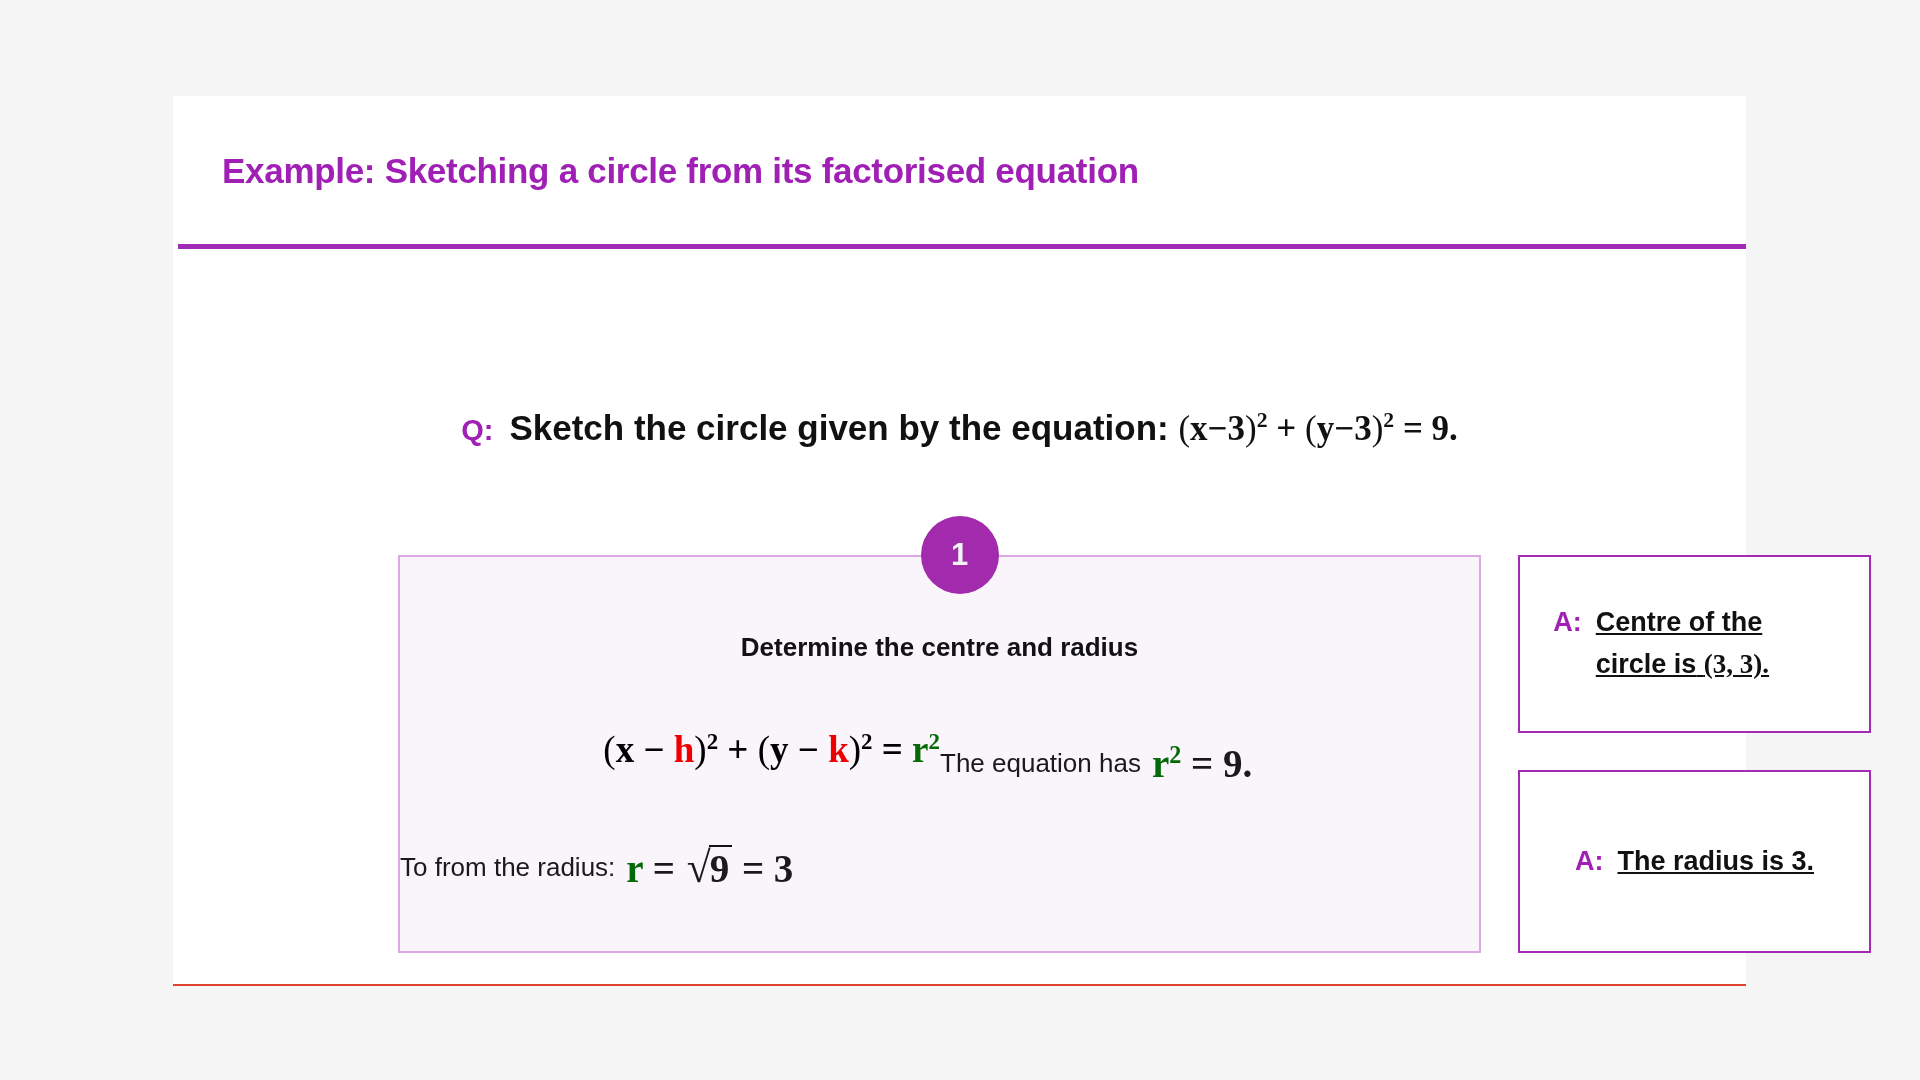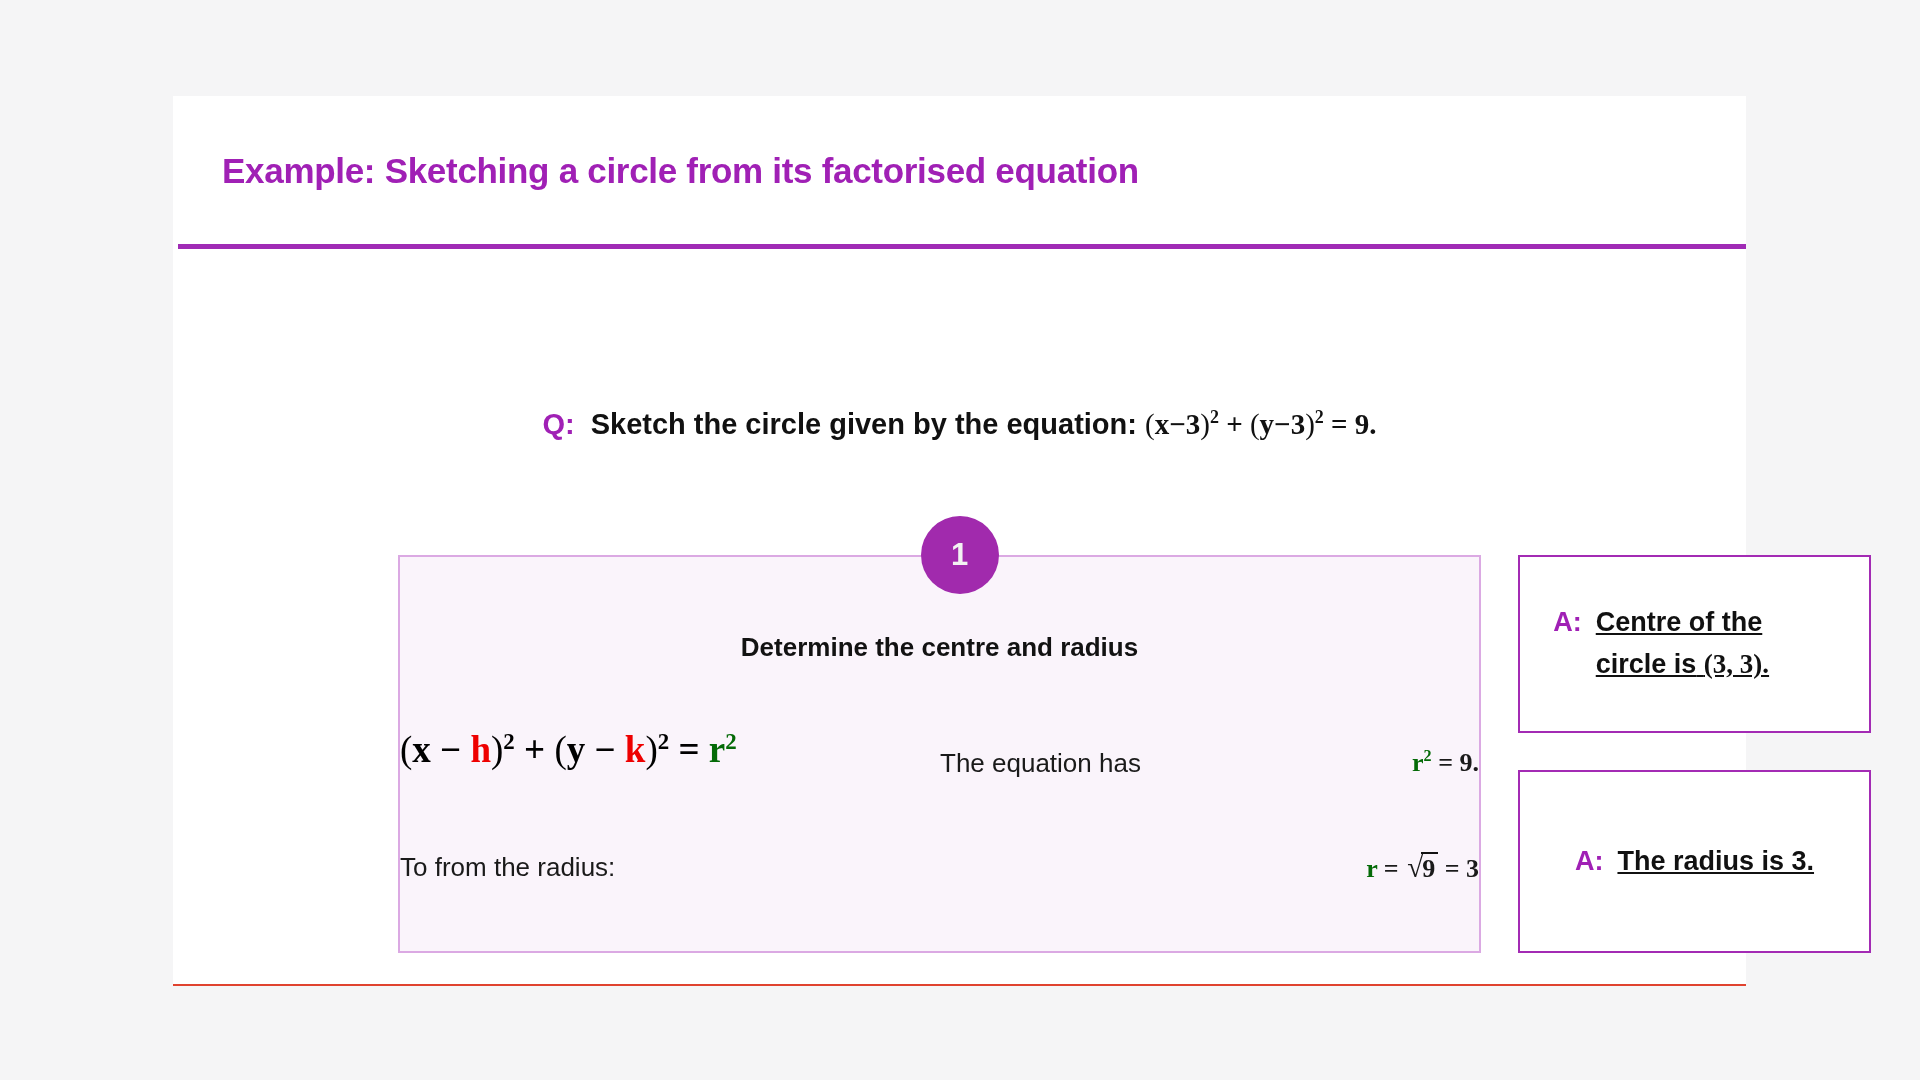--- a/index.html
+++ b/index.html
@@ -72,21 +72,21 @@
     gap: 16px;
   }
 
   .q-label {
     font-size: 29px;
     font-weight: 700;
     color: #a020b5;
   }
 
   .q-text {
-    font-size: 29px;
+    font-size: 35px;
     font-weight: 700;
     color: #111111;
     white-space: nowrap;
   }
 
   
   .math {
     font-family: "Liberation Serif", "DejaVu Serif", serif;
     font-weight: 700;
   }
@@ -167,36 +167,36 @@
     display: flex;
     align-items: center;
     width: 100%;
   }
   .step-line.first  { height: 104px; }
   .step-line.second { height: 104px; }
 
   .formula-cell {
     width: 540px;
     display: flex;
-    justify-content: flex-start;
+    justify-content: flex-end;
     align-items: center;
     font-size: 37px;
   }
 
   .note-cell {
     flex: 1;
     display: flex;
-    justify-content: space-between;
+    justify-content: flex-start;
     align-items: center;
     gap: 11px;
     font-size: 26px;
     color: #1a1a1a;
     margin-top: 28px;
   }
-  .note-cell .note-math { font-size: 26px; }
+  .note-cell .note-math { font-size: 39px; }
 
   
   .answer-box {
     position: absolute;
     border: 2px solid #a32bb4;
     background: #ffffff;
     display: flex;
     align-items: center;
     justify-content: center;
     padding: 0 20px;

